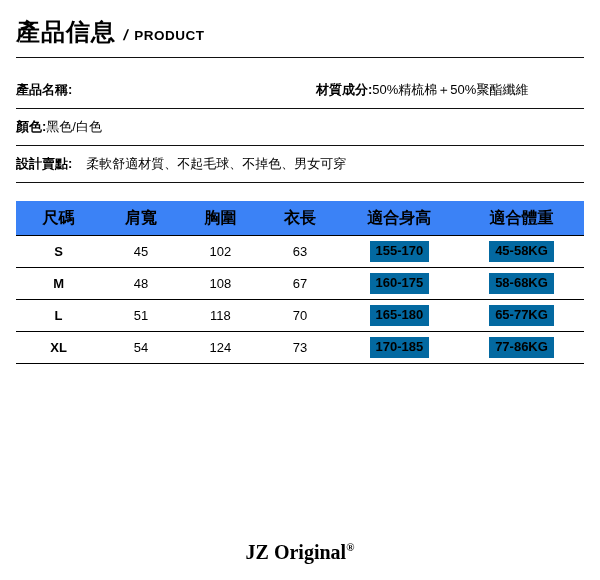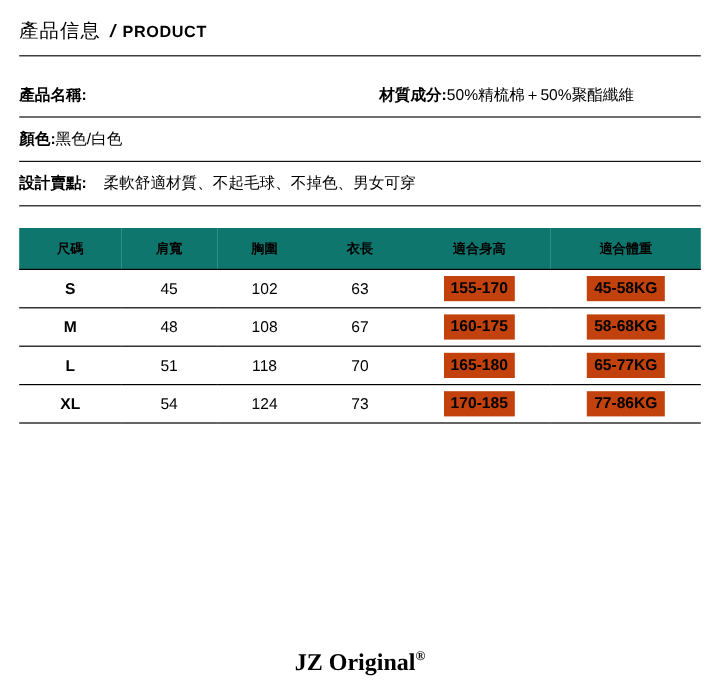--- a/index.html
+++ b/index.html
@@ -23,22 +23,22 @@
   }
 
   
   .header {
     display: flex;
     align-items: baseline;
     gap: 6px;
     padding-top: 16px;
   }
   .header-title {
-    font-size: 16px;
-    font-weight: normal;
+    font-size: 24px;
+    font-weight: bold;
     letter-spacing: 1px;
   }
   .header-slash {
     font-size: 15px;
     font-weight: bold;
     transform: skewX(-12deg);
     display: inline-block;
     margin-left: 2px;
   }
   .header-sub {
@@ -102,35 +102,35 @@
   }
   table.size-table th,
   table.size-table td {
     text-align: center;
     vertical-align: middle;
     padding: 0;
     height: 31px;
     border-bottom: 1px solid #000;
   }
   table.size-table thead th {
-    background: #0f766e;
-    font-weight: bold;
-    font-size: 11px;
+    background: #3b82f6;
+    font-weight: bold;
+    font-size: 16px;
     height: 34px;
     border-bottom: 1px solid #000;
   }
   table.size-table tbody tr:last-child td {
     border-bottom: 1px solid #000;
   }
   td.first-col {
     font-weight: bold;
   }
   .hl {
     display: inline-block;
-    background: #c2410c;
+    background: #0369a1;
     font-weight: bold;
     padding: 2px 6px;
     line-height: 1.25;
   }
 
   
   .notes {
     margin-top: 12px;
     text-align: center;
     font-size: 12.5px;

